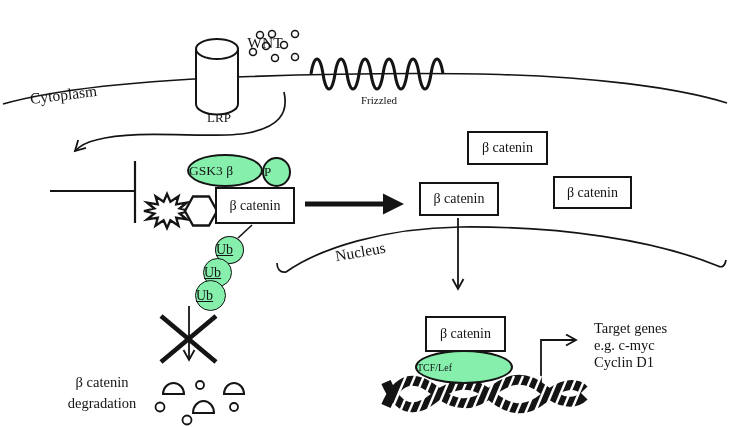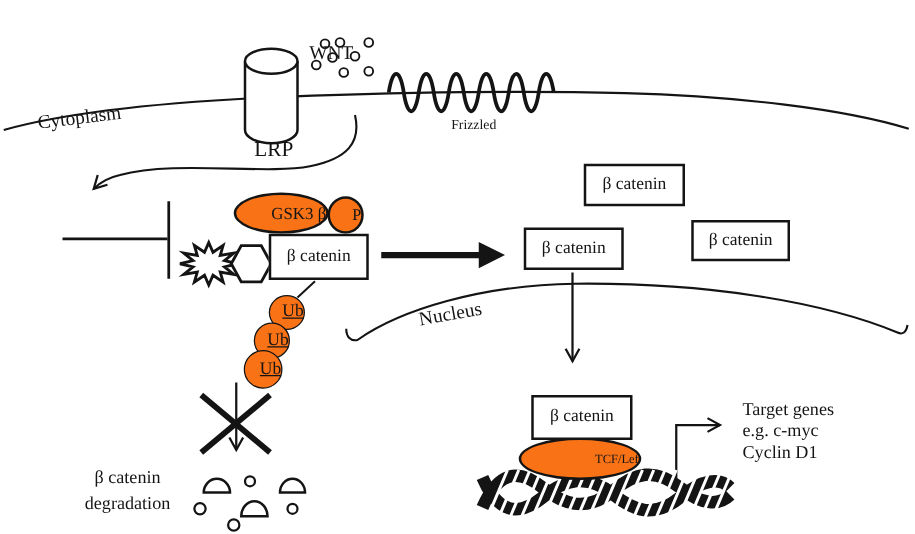--- a/index.html
+++ b/index.html
@@ -8,22 +8,22 @@
     font-family:"Liberation Serif","DejaVu Serif",serif;color:#141414;overflow:hidden;
   }
   #stage svg{position:absolute;left:0;top:0;}
   .abs{position:absolute;}
   .lbl{white-space:nowrap;}
   .bcat{
     border:2px solid #141414;background:#fff;display:flex;align-items:center;justify-content:center;
     font-size:14px;box-sizing:border-box;
   }
   .ell{
-    border:2px solid #141414;background:#f97316;border-radius:50%;
-    display:flex;align-items:center;justify-content:flex-end;box-sizing:border-box;
+    border:2px solid #141414;background:#86efac;border-radius:50%;
+    display:flex;align-items:center;justify-content:flex-start;box-sizing:border-box;
   }
   .ub{font-size:14px;border-width:1.8px;text-decoration:underline;}
   .cap{text-align:center;}
   .tg span{display:block;}
   .tg .indent{}
 </style>
 </head>
 <body>
 
 <div id="stage">
@@ -131,21 +131,21 @@
     <span>Ub</span>
   </div>
   <div class="abs ell ub" style="left:203px;top:258px;width:29px;height:29px;">
     <span>Ub</span>
   </div>
   <div class="abs ell ub" style="left:195px;top:280px;width:31px;height:31px;">
     <span>Ub</span>
   </div>
 
   <div class="abs lbl cap" style="left:238px;top:3px;width:54px;font-size:15.5px;margin-top:31px;">WNT</div>
-  <div class="abs lbl cap" style="left:196px;top:110px;width:46px;font-size:17px;">LRP</div>
+  <div class="abs lbl cap" style="left:196px;top:110px;width:46px;font-size:13px;">LRP</div>
   <div class="abs lbl cap" style="left:340px;top:94px;width:78px;font-size:11px;">Frizzled</div>
   <div class="abs lbl" style="left:30px;top:86px;font-size:15.5px;transform:rotate(-7deg);">Cytoplasm</div>
   <div class="abs lbl" style="left:335px;top:243px;font-size:15.5px;transform:rotate(-10deg);">Nucleus</div>
 
   <div class="abs cap" style="left:56px;top:372px;width:92px;font-size:14.5px;line-height:21px;">
     <span style="display:block;">β catenin</span>
     <span style="display:block;">degradation</span>
   </div>
 
   <div class="abs tg" style="left:594px;top:320px;font-size:14.5px;line-height:17px;">

